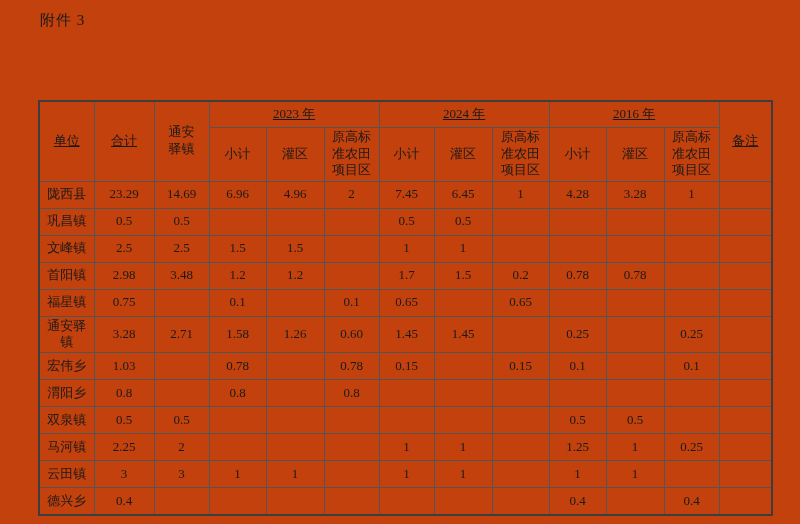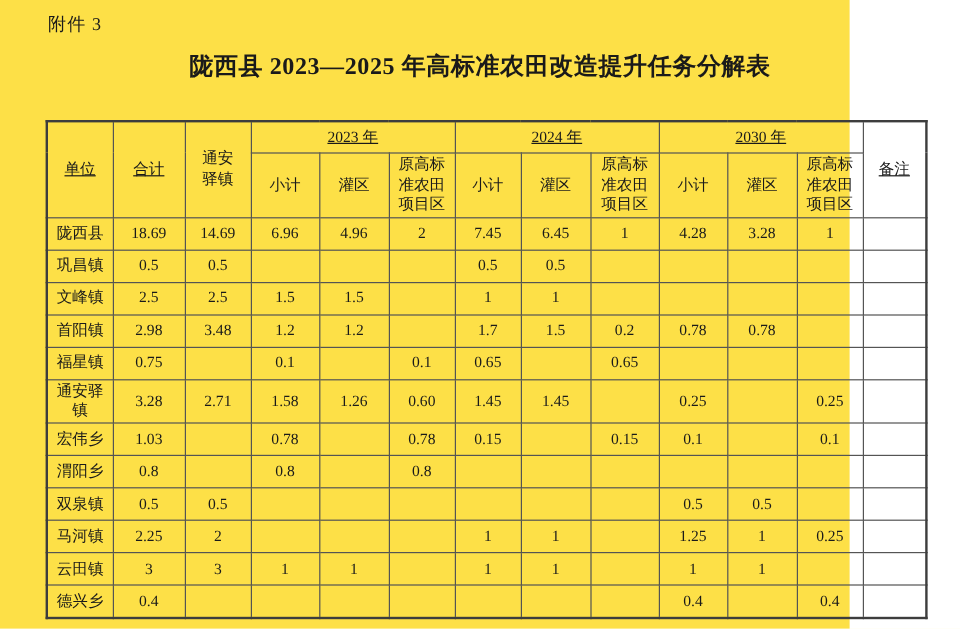--- a/index.html
+++ b/index.html
@@ -4,21 +4,21 @@
 <style>
   * { box-sizing: border-box; }
   html, body {
     margin: 0; padding: 0;
     width: 800px; height: 524px;
     background: #ffffff;
     font-family: "Liberation Serif", "DejaVu Serif", serif;
     color: #1a1a1a;
     overflow: hidden;
   }
-  .page { position: relative; width: 708px; height: 524px; background:#fde047; }
+  .page { position: relative; width: 800px; height: 524px; background:#c2410c; }
 
   .attachment {
     position: absolute; left: 40px; top: 11px;
     font-size: 15px; letter-spacing: 1px;
   }
   .doc-title {
     position: absolute; left: 0; top: 42px; width: 800px;
     text-align: center;
     font-size: 20px; font-weight: bold; letter-spacing: 0.5px;
   }
@@ -52,21 +52,20 @@
   .wrap2 { display: inline-block; width: 2.15em; word-break: break-all; line-height: 1.3; }
   .wrap3 { display: inline-block; width: 3.2em;  word-break: break-all; line-height: 1.3; }
 </style>
 </head>
 <body>
 
 <div class="page">
 
   <div class="attachment">附件 3</div>
 
-  <div class="doc-title">陇西县 2023—2025 年高标准农田改造提升任务分解表</div>
 
 
   <table class="task-table">
     <colgroup>
       <col style="width:55px">
         <col style="width:60px">
         <col style="width:55px">
       <col style="width:57px">
         <col style="width:58px">
         <col style="width:55px">
@@ -78,39 +77,39 @@
         <col style="width:55px">
       <col style="width:53px">
     </colgroup>
     <thead>
       <tr class="year-row">
         <th rowspan="2">单位</th>
         <th rowspan="2">合计</th>
         <th rowspan="2"><span class="wrap2">通安驿镇</span></th>
         <th colspan="3">2023 年</th>
         <th colspan="3">2024 年</th>
-        <th colspan="3">2030 年</th>
+        <th colspan="3">2016 年</th>
         <th rowspan="2">备注</th>
       </tr>
       <tr class="sub-row">
         <th>小计</th>
         <th>灌区</th>
         <th><span class="wrap3">原高标准农田项目区</span></th>
         <th>小计</th>
         <th>灌区</th>
         <th><span class="wrap3">原高标准农田项目区</span></th>
         <th>小计</th>
         <th>灌区</th>
         <th><span class="wrap3">原高标准农田项目区</span></th>
       </tr>
     </thead>
     <tbody>
         <tr>
           <td><span class="wrap3">陇西县</span></td>
-          <td>18.69</td>
+          <td>23.29</td>
           <td>14.69</td>
           <td>6.96</td>
           <td>4.96</td>
           <td>2</td>
           <td>7.45</td>
           <td>6.45</td>
           <td>1</td>
           <td>4.28</td>
           <td>3.28</td>
           <td>1</td>

